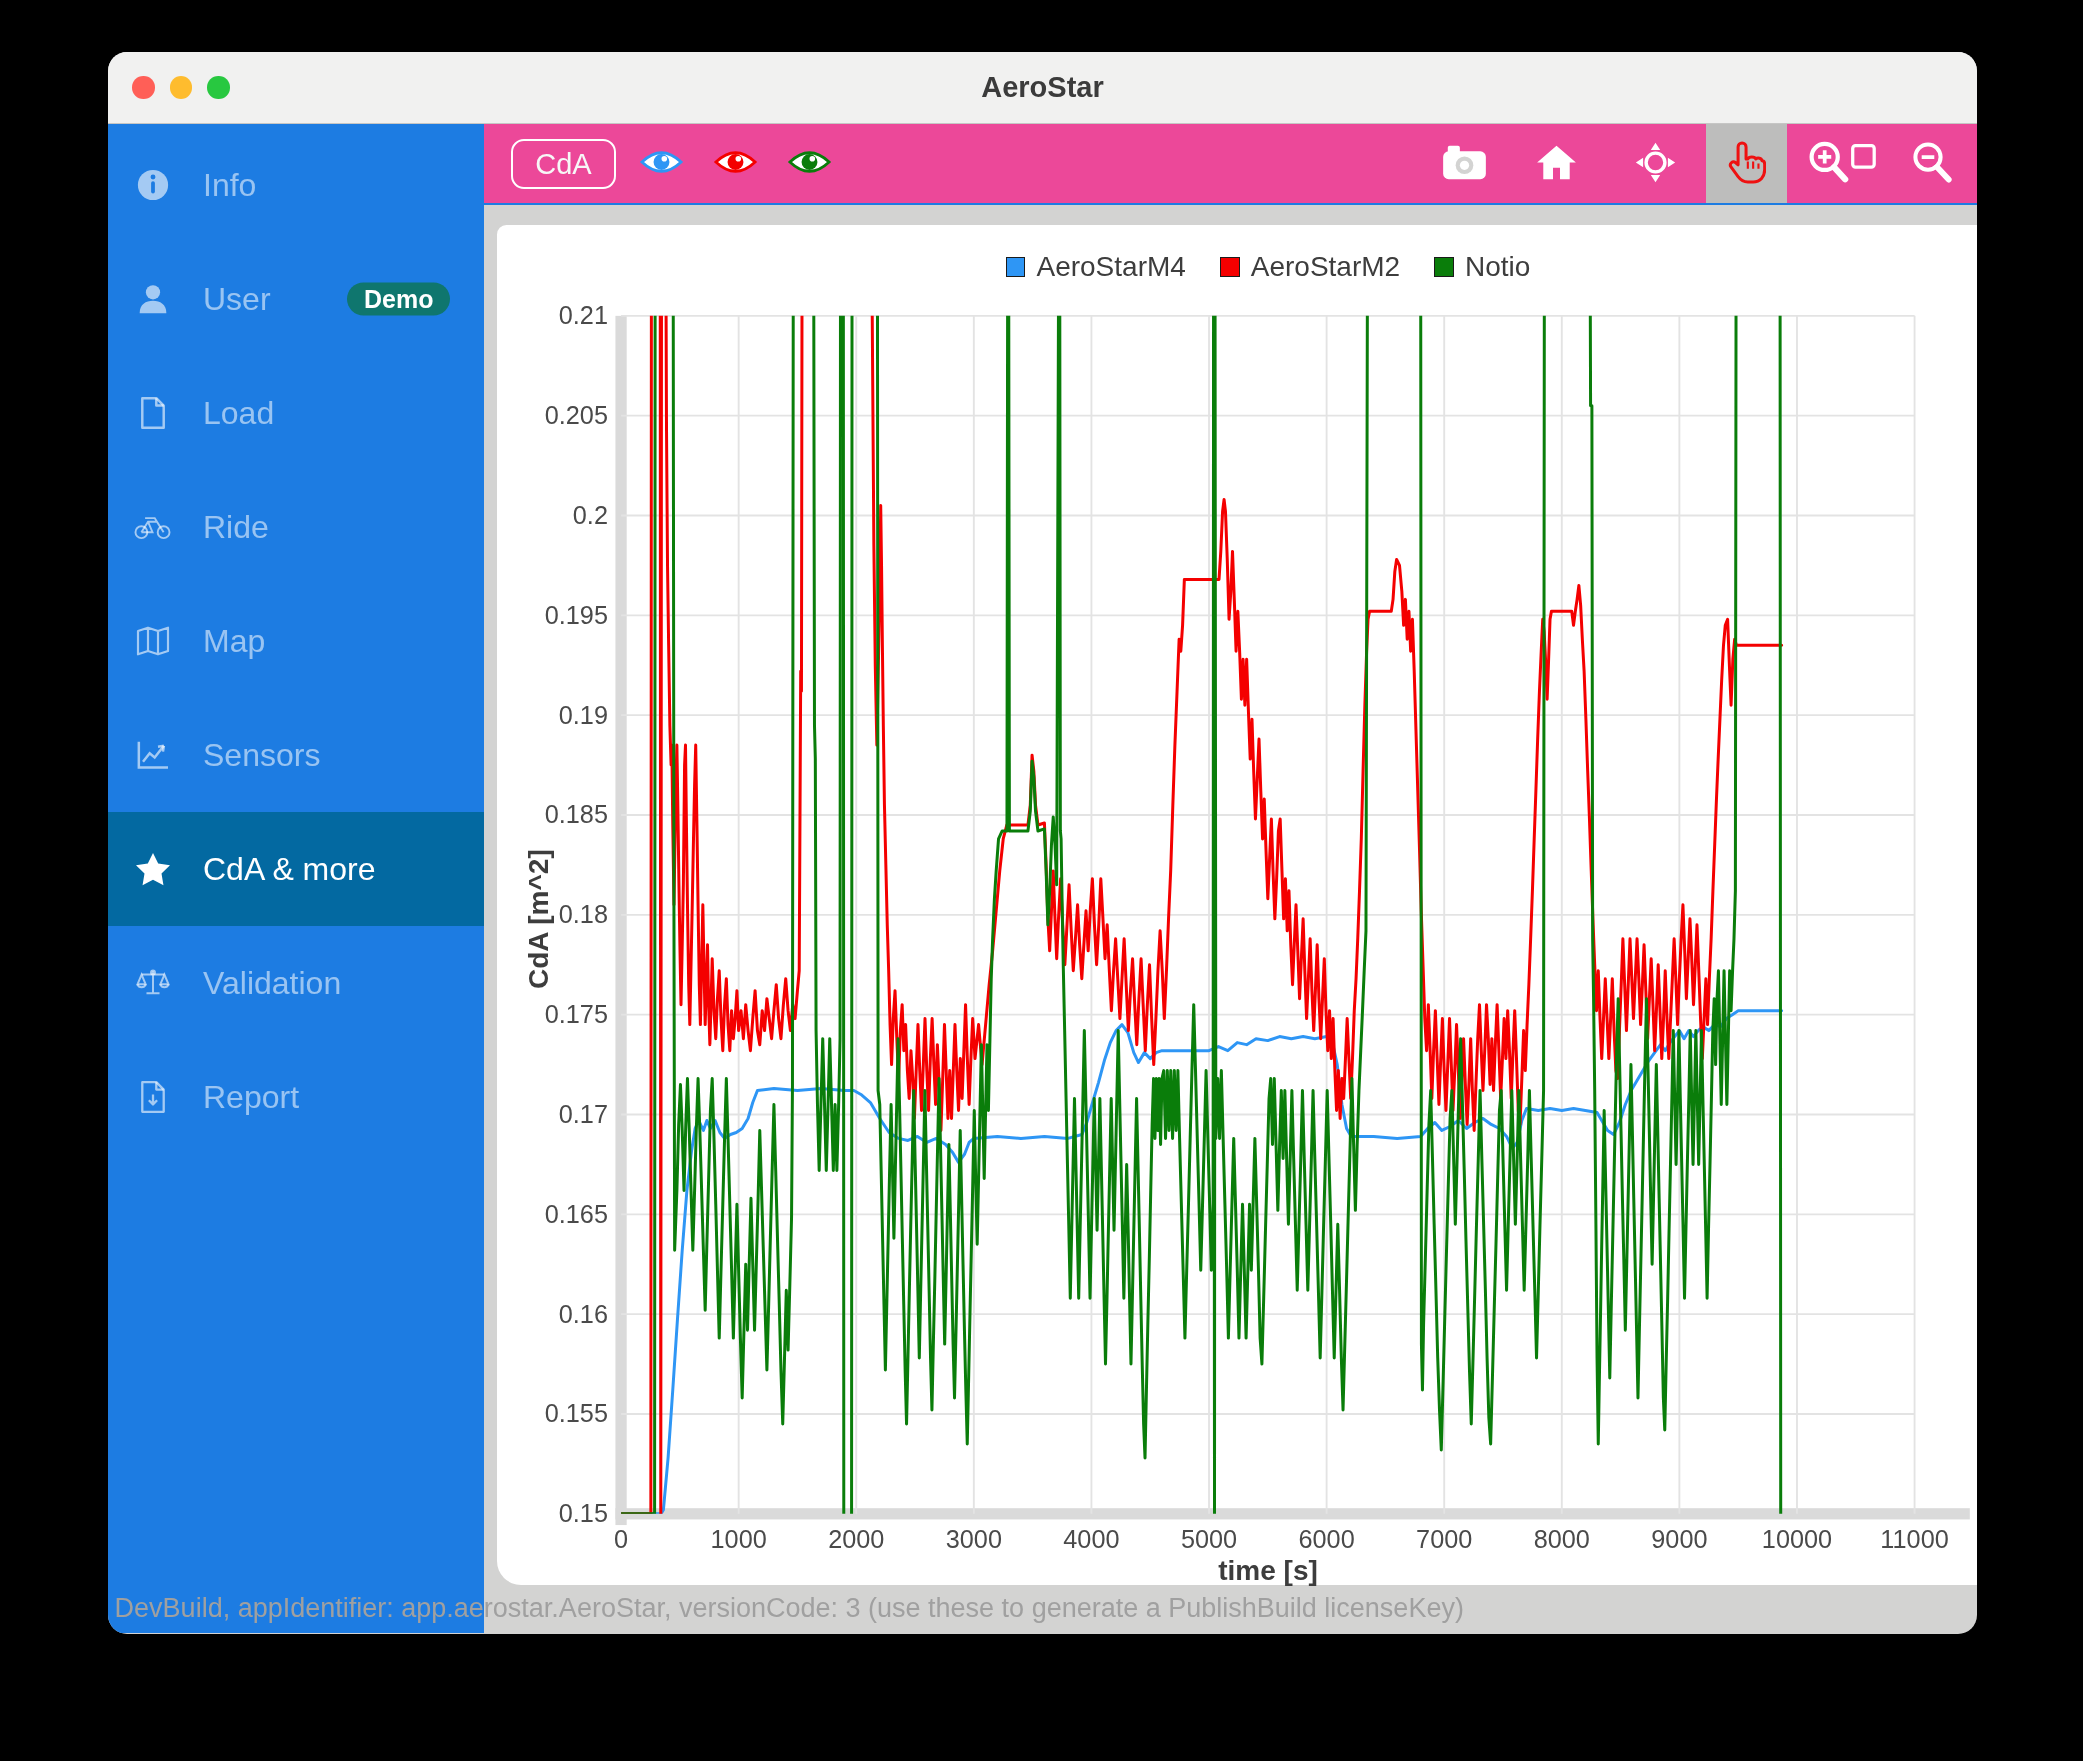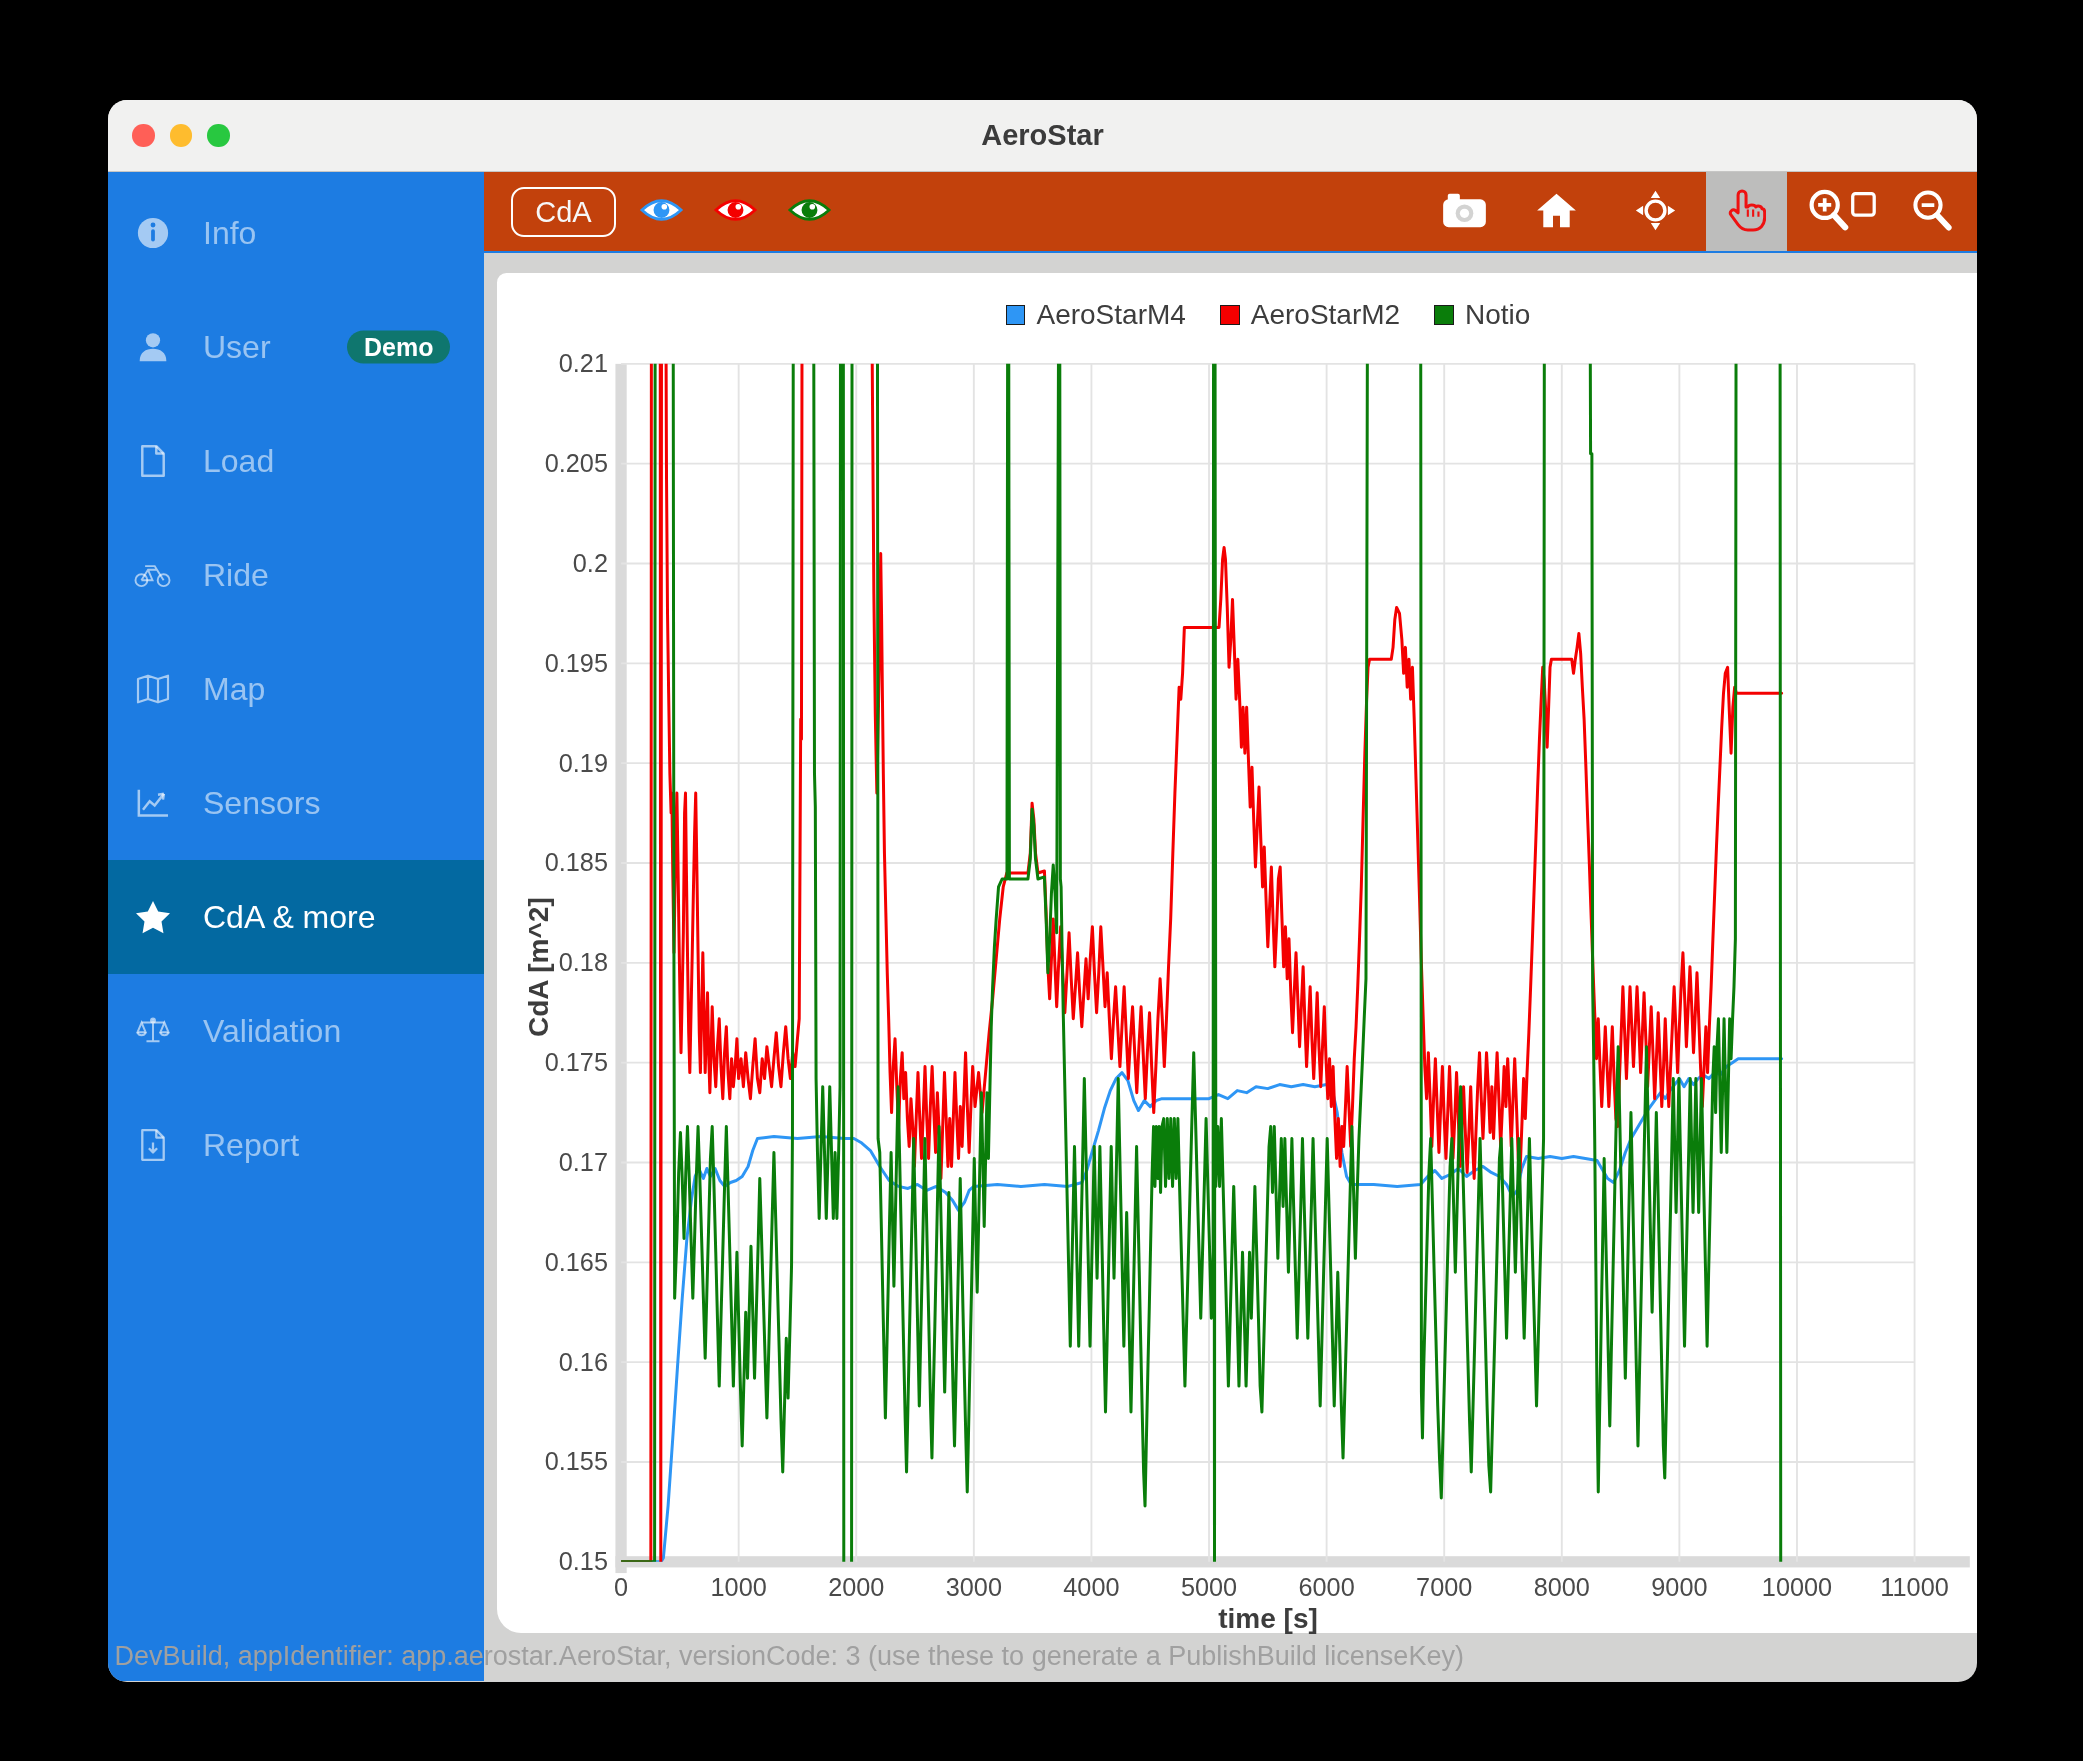--- a/index.html
+++ b/index.html
@@ -1,39 +1,39 @@
 <!DOCTYPE html>
 <html style="font-size:15px"><head>
 <meta charset="utf-8">
 <style>
   html,body{margin:0;padding:0;background:#000;width:2084px;height:1761px;overflow:hidden;
     font-family:"Liberation Sans","DejaVu Sans",sans-serif;}
   .window{position:absolute;left:108px;top:52px;width:1869px;height:1582px;border-radius:19px;
-    overflow:hidden;background:#d3d3d2;box-shadow:0 37px 84px rgba(0,0,0,.6);margin-top:48px;}
+    overflow:hidden;background:#d3d3d2;box-shadow:0 37px 84px rgba(0,0,0,.6);}
   
   .titlebar{height:71px;background:#f1f1f0;border-bottom:0.9px solid #c6c6c5;position:relative;
     display:flex;align-items:center;justify-content:center;}
   .traffic{position:absolute;left:24px;top:24px;display:flex;gap:15px;}
   .tdot{width:22.5px;height:22.5px;border-radius:50%;}
   .tdot.red{background:#ff5f57;}.tdot.yellow{background:#febc2e;}.tdot.green{background:#28c840;}
   .wtitle{font-size:29px;font-weight:bold;color:#3b3b3b;}
   
   .app-body{display:flex;height:1509px;}
   .sidebar{width:376px;background:#1d7ce2;flex-shrink:0;padding-top:4px;box-sizing:border-box;}
   .side-item{height:114px;display:flex;align-items:center;position:relative;cursor:pointer;}
   .side-icon{width:37px;margin-left:26px;display:flex;justify-content:center;align-items:center;}
   .side-label{margin-left:32px;font-size:32px;color:rgba(255,255,255,.55);}
   .side-item.selected{background:#0369a1;text-align:center;}
   .side-item.selected .side-label{color:#fff;}
   .badge{position:absolute;left:239px;top:50%;transform:translateY(-50%);min-width:96px;height:33px;
     background:#0f766e;border-radius:17px;color:#fff;font-size:25px;font-weight:bold;
     display:flex;align-items:center;justify-content:center;box-sizing:border-box;padding:0 17px;}
   .main{flex:1;display:flex;flex-direction:column;}
   
-  .toolbar{height:79px;background:#c2410c;border-bottom:2.8px solid #1d7ce2;position:relative;flex-shrink:0;text-decoration:underline;}
+  .toolbar{height:79px;background:#ec4899;border-bottom:2.8px solid #1d7ce2;position:relative;flex-shrink:0;text-decoration:underline;}
   .cda-btn{position:absolute;left:27px;top:15px;width:105px;height:50px;border:2.8px solid #fff;
     border-radius:13px;color:#f7f7f7;font-size:29px;display:flex;align-items:center;justify-content:center;
     box-sizing:border-box;cursor:pointer;background:transparent;}
   .tbtn{position:absolute;top:0;height:79px;display:flex;align-items:center;justify-content:center;cursor:pointer;}
   .tbtn.sel{background:#bdbdbc;}
   
   .content{flex:1;position:relative;}
   .panel{position:absolute;left:13px;top:19.7px;width:1528px;height:1360px;background:#fff;
     border-radius:9.4px 9.4px 24px 24px;}
   .legend{position:absolute;left:124px;width:1294px;top:26px;display:flex;justify-content:center;

